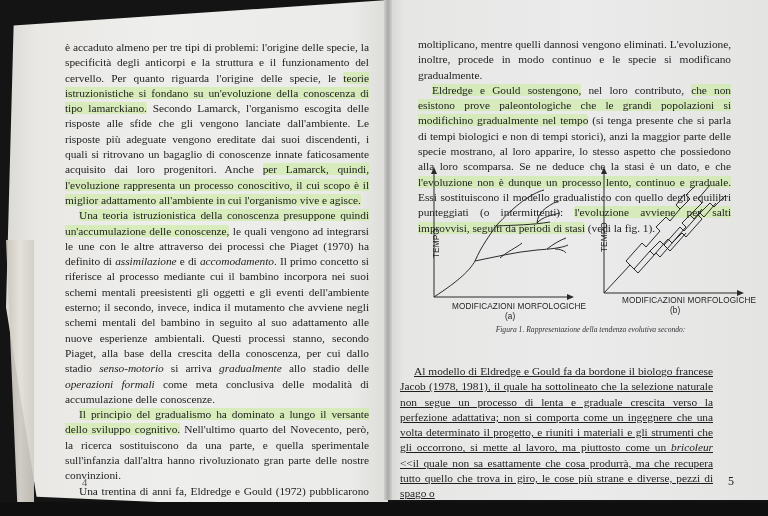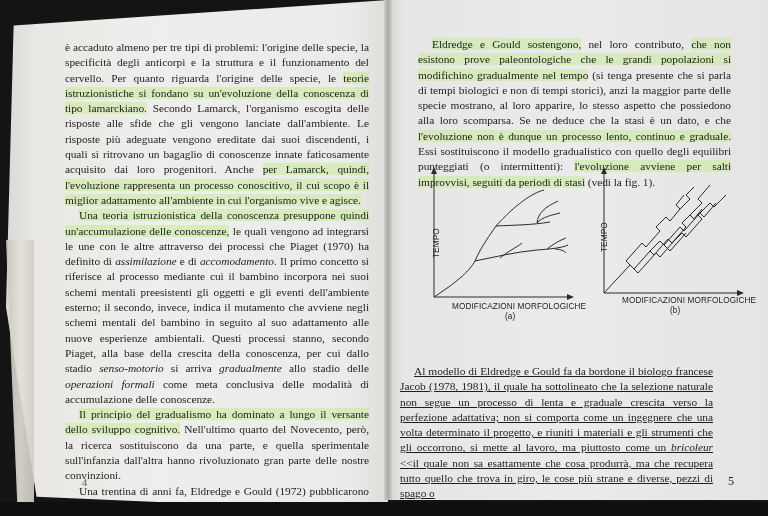--- a/index.html
+++ b/index.html
@@ -96,20 +96,21 @@
 
   <div class="text-block left-text">
       <p><span>è accaduto almeno per tre tipi di problemi: l'origine delle specie, la specificità degli anticorpi e la struttura e il funzionamento del cervello. Per quanto riguarda l'origine delle specie, le </span><span class="hl">teorie istruzionistiche si fondano su un'evoluzione della conoscenza di tipo lamarckiano.</span><span> Secondo Lamarck, l'organismo escogita delle risposte alle sfide che gli vengono lanciate dall'ambiente. Le risposte più adeguate vengono ereditate dai suoi discendenti, i quali si ritrovano un bagaglio di conoscenze innate faticosamente acquisito dai loro progenitori. Anche </span><span class="hl">per Lamarck, quindi, l'evoluzione rappresenta un processo conoscitivo, il cui scopo è il miglior adattamento all'ambiente in cui l'organismo vive e agisce.</span></p>
       <p class="indent"><span class="hl">Una teoria istruzionistica della conoscenza presuppone quindi un'accumulazione delle conoscenze,</span><span> le quali vengono ad integrarsi le une con le altre attraverso dei processi che Piaget (1970) ha definito di </span><span class="it">assimilazione</span><span> e di </span><span class="it">accomodamento</span><span>. Il primo concetto si riferisce al processo mediante cui il bambino incorpora nei suoi schemi mentali preesistenti gli oggetti e gli eventi dell'ambiente esterno; il secondo, invece, indica il mutamento che avviene negli schemi mentali del bambino in seguito al suo adattamento alle nuove esperienze ambientali. Questi processi stanno, secondo Piaget, alla base della crescita della conoscenza, per cui dallo stadio </span><span class="it">senso-motorio</span><span> si arriva </span><span class="it">gradualmente</span><span> allo stadio delle </span><span class="it">operazioni formali</span><span> come meta conclusiva delle modalità di accumulazione delle conoscenze.</span></p>
       <p class="indent"><span class="hl">Il principio del gradualismo ha dominato a lungo il versante dello sviluppo cognitivo.</span><span> Nell'ultimo quarto del Novecento, però, la ricerca sostituiscono da una parte, e quella sperimentale sull'infanzia dall'altra hanno rivoluzionato gran parte delle nostre convinzioni.</span></p>
       <p class="indent"><span>Una trentina di anni fa, Eldredge e Gould (1972) pubblicarono un contributo dal titolo: </span><span class="it">Gli equilibri punteggiati: un'alternativa al gradualismo filogenetico</span><span>. Questo lavoro diede inizio a un nuovo modo di considerare il problema dell'evoluzione delle specie viventi. Fino ad allora, infatti, i biologi erano sostanzialmente d'accordo con quell'ampia sintesi integrativa dei dati biologici nota come </span></p>
     </div>
   <div class="page-num page-num-left">4</div>
 
   <div class="text-block right-text-top">
+      <p><span>moltiplicano, mentre quelli dannosi vengono eliminati. L'evoluzione, inoltre, procede in modo continuo e le specie si modificano gradualmente.</span></p>
       <p class="indent"><span class="hl">Eldredge e Gould sostengono,</span><span> nel loro contributo, </span><span class="hl">che non esistono prove paleontologiche che le grandi popolazioni si modifichino gradualmente nel tempo</span><span> (si tenga presente che si parla di tempi biologici e non di tempi storici), anzi la maggior parte delle specie mostrano, al loro apparire, lo stesso aspetto che possiedono alla loro scomparsa. Se ne deduce che la stasi è un dato, e che </span><span class="hl">l'evoluzione non è dunque un processo lento, continuo e graduale.</span><span> Essi sostituiscono il modello gradualistico con quello degli equilibri punteggiati (o intermittenti): </span><span class="hl">l'evoluzione avviene per salti improvvisi, seguiti da periodi di stasi</span><span> (vedi la fig. 1).</span></p>
     </div>
 
   <svg class="figure fig-a" viewBox="0 0 160 140" width="160" height="140">
     <g stroke="#2a2a2a" stroke-width="1" fill="none">
       <line x1="14" y1="132" x2="14" y2="6"></line>
       <polygon points="14,2 11,9 17,9" fill="#2a2a2a" stroke="none"></polygon>
       <line x1="14" y1="132" x2="150" y2="132"></line>
       <polygon points="154,132 147,129 147,135" fill="#2a2a2a" stroke="none"></polygon>
       <path d="M14,132 C40,115 50,105 55,96 C62,80 70,70 76,61 C95,40 112,28 124,25"></path>
@@ -140,20 +141,21 @@
       <path d="M82,78 L92,68 L96,72 L112,54 L108,50 L120,38 L124,42 L136,30"></path>
       <path d="M100,50 L112,38 L108,34 L120,20"></path>
       <path d="M90,44 L100,34 L96,30 L104,22"></path>
       <path d="M74,80 L80,86 L96,68"></path>
     </g>
   </svg>
   <div class="fig-ylabel fig-b-ylabel">TEMPO</div>
   <div class="fig-axis-label fig-b-xlabel">MODIFICAZIONI MORFOLOGICHE</div>
   <div class="fig-axis-label fig-b-sub">(b)</div>
 
+  <div class="caption caption-1">Figura 1. Rappresentazione della tendenza evolutiva secondo:</div>
 
   <div class="text-block right-text-bottom">
       <p class="indent"><span>Al modello di Eldredge e Gould fa da bordone il biologo francese Jacob (1978, 1981), il quale ha sottolineato che la selezione naturale non segue un processo di lenta e graduale crescita verso la perfezione adattativa; non si comporta come un ingegnere che una volta determinato il progetto, e riuniti i materiali e gli strumenti che gli occorrono, si mette al lavoro, ma piuttosto come un </span><span class="it">bricoleur</span><span> &lt;&lt;il quale non sa esattamente che cosa produrrà, ma che recupera tutto quello che trova in giro, le cose più strane e diverse, pezzi di spago o</span></p>
     </div>
   <div class="page-num page-num-right">5</div>
 
   <div class="bottom-shadow"></div>
 </div>
 
 </body></html>

